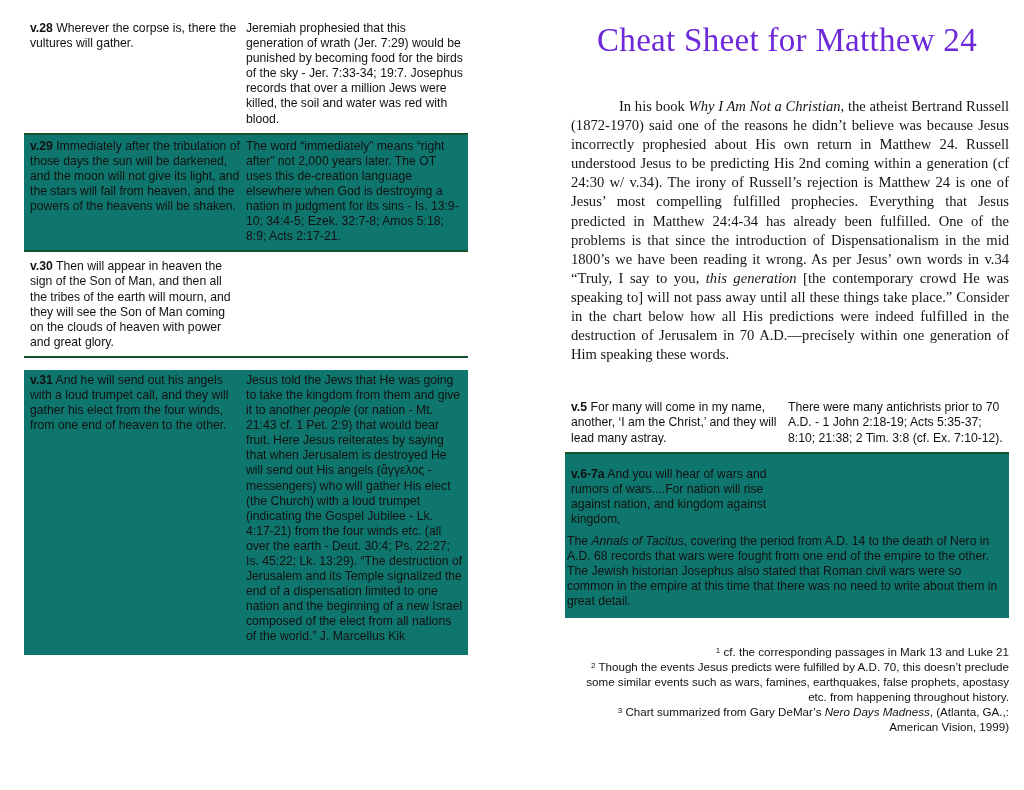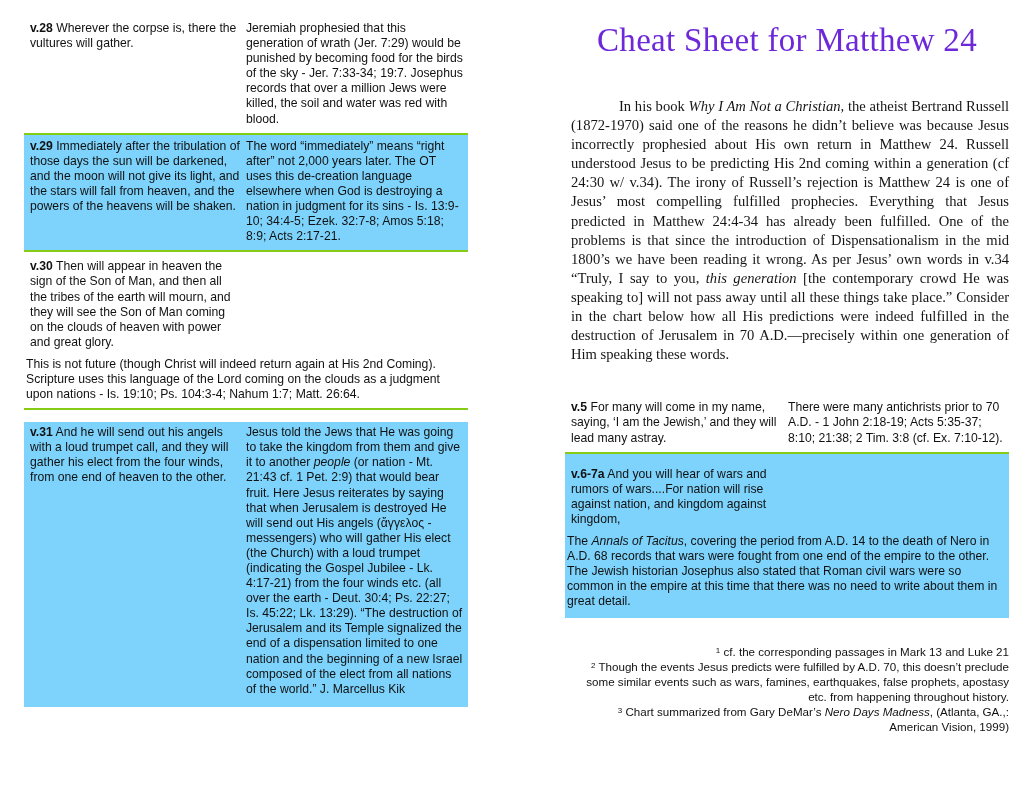--- a/index.html
+++ b/index.html
@@ -26,27 +26,27 @@
       left: 24px;
       top: 20px;
       width: 444px;
     }
     .vtable {
       width: 100%;
       border-collapse: collapse;
     }
     .vtable .row {
       display: flex;
-      border-bottom: 2px solid #84cc16;
+      border-bottom: 2px solid #14532d;
     }
     .vtable .row:last-child {
       border-bottom: none;
     }
     .vtable .row.shaded {
-      background: #7dd3fc;
+      background: #0f766e;
     }
     .vtable .cell-verse {
       width: 220px;
       padding: 1px 4px 6px 6px;
       box-sizing: border-box;
     }
     .vtable .cell-note {
       flex: 1;
       padding: 1px 4px 6px 2px;
       box-sizing: border-box;
@@ -122,37 +122,36 @@
     <div class="row r28">
       <div class="cell-verse"><span class="vref">v.28</span><span> Wherever the corpse is, there the vultures will gather.</span></div>
       <div class="cell-note">Jeremiah prophesied that this generation of wrath (Jer. 7:29) would be punished by becoming food for the birds of the sky - Jer. 7:33-34; 19:7.  Josephus records that over a million Jews were killed, the soil and water was red with blood.</div>
     </div>
     <div class="row r29 shaded">
       <div class="cell-verse"><span class="vref">v.29</span><span> Immediately after the tribulation of those days the sun will be darkened, and the moon will not give its light, and the stars will fall from heaven, and the powers of the heavens will be shaken.</span></div>
       <div class="cell-note">The word “immediately” means “right after” not 2,000 years later. The OT uses this de-creation language elsewhere when God is destroying a nation in judgment for its sins - Is. 13:9-10; 34:4-5; Ezek. 32:7-8; Amos 5:18; 8:9; Acts 2:17-21.</div>
     </div>
     <div class="row r30">
       <div class="cell-verse"><span class="vref">v.30</span><span> Then will appear in heaven the sign of the Son of Man, and then all the tribes of the earth will mourn, and they will see the Son of Man coming on the clouds of heaven with power and great glory.</span></div>
-      <div class="cell-note">This is not future (though Christ will indeed return again at His 2nd Coming).  Scripture uses this language of the Lord coming on the clouds as a judgment upon nations - Is. 19:10; Ps. 104:3-4; Nahum 1:7; Matt. 26:64.</div>
     </div>
     <div class="row r31 shaded">
       <div class="cell-verse"><span class="vref">v.31</span><span> And he will send out his angels with a loud trumpet call, and they will gather his elect from the four winds, from one end of heaven to the other.</span></div>
       <div class="cell-note"><span>Jesus told the Jews that He was going to take the kingdom from them and give it to another </span><em>people</em><span> (or nation - Mt. 21:43 cf. 1 Pet. 2:9) that would bear fruit.  Here Jesus reiterates by saying that when Jerusalem is destroyed He will send out His angels (ἄγγελος - messengers) who will gather His elect (the Church) with a loud trumpet (indicating the Gospel Jubilee - Lk. 4:17-21) from the four winds etc. (all over the earth - Deut. 30:4; Ps. 22:27; Is. 45:22; Lk. 13:29). “The destruction of Jerusalem and its Temple signalized the end of a dispensation limited to one nation and the beginning of a new Israel composed of the elect from all nations of the world.” J. Marcellus Kik</span></div>
     </div>
   </div>
 </div>
 
 <div id="right-page">
   <h1 id="page-title">Cheat Sheet for Matthew 24</h1>
 
   <p id="intro"><span>In his book </span><em>Why I Am Not a Christian,</em><span> the atheist Bertrand Russell (1872-1970) said one of the reasons he didn’t believe was because Jesus incorrectly prophesied about His own return in Matthew 24. Russell understood Jesus to be predicting His 2nd coming within a generation (cf 24:30 w/ v.34).  The irony of Russell’s rejection is Matthew 24 is one of Jesus’ most compelling fulfilled prophecies. Everything that Jesus predicted in Matthew 24:4-34 has already been fulfilled. One of the problems is that since the introduction of Dispensationalism in the mid 1800’s we have been reading it wrong.  As per Jesus’ own words in v.34 “Truly, I say to you, </span><em>this generation</em><span> [the contemporary crowd He was speaking to] will not pass away until all these things take place.” Consider in the chart below how all His predictions were indeed fulfilled in the destruction of Jerusalem in 70 A.D.—precisely within one generation of Him speaking these words.</span></p>
 
   <div id="right-table" class="vtable sans">
     <div class="row r5">
-      <div class="cell-verse"><span class="vref">v.5</span><span> For many will come in my name, saying, ‘I am the Jewish,’ and they will lead many astray.</span></div>
+      <div class="cell-verse"><span class="vref">v.5</span><span> For many will come in my name, another, ‘I am the Christ,’ and they will lead many astray.</span></div>
       <div class="cell-note">There were many antichrists prior to 70 A.D. - 1 John 2:18-19; Acts 5:35-37; 8:10; 21:38; 2 Tim. 3:8 (cf. Ex. 7:10-12).</div>
     </div>
     <div class="row r67 shaded">
       <div class="cell-verse"><span class="vref">v.6-7a</span><span> And you will hear of wars and rumors of wars....For nation will rise against nation, and kingdom against kingdom,</span></div>
       <div class="cell-note"><span>The </span><em>Annals of Tacitus</em><span>, covering the period from A.D. 14 to the death of Nero in A.D. 68 records that wars were fought from one end of the empire to the other.  The Jewish historian Josephus also stated that Roman civil wars were so common in the empire at this time that there was no need to write about them in great detail.</span></div>
     </div>
   </div>
 
   <div id="footnotes">
     <div><sup>1</sup><span> cf. the corresponding passages in Mark 13 and Luke 21</span></div>

